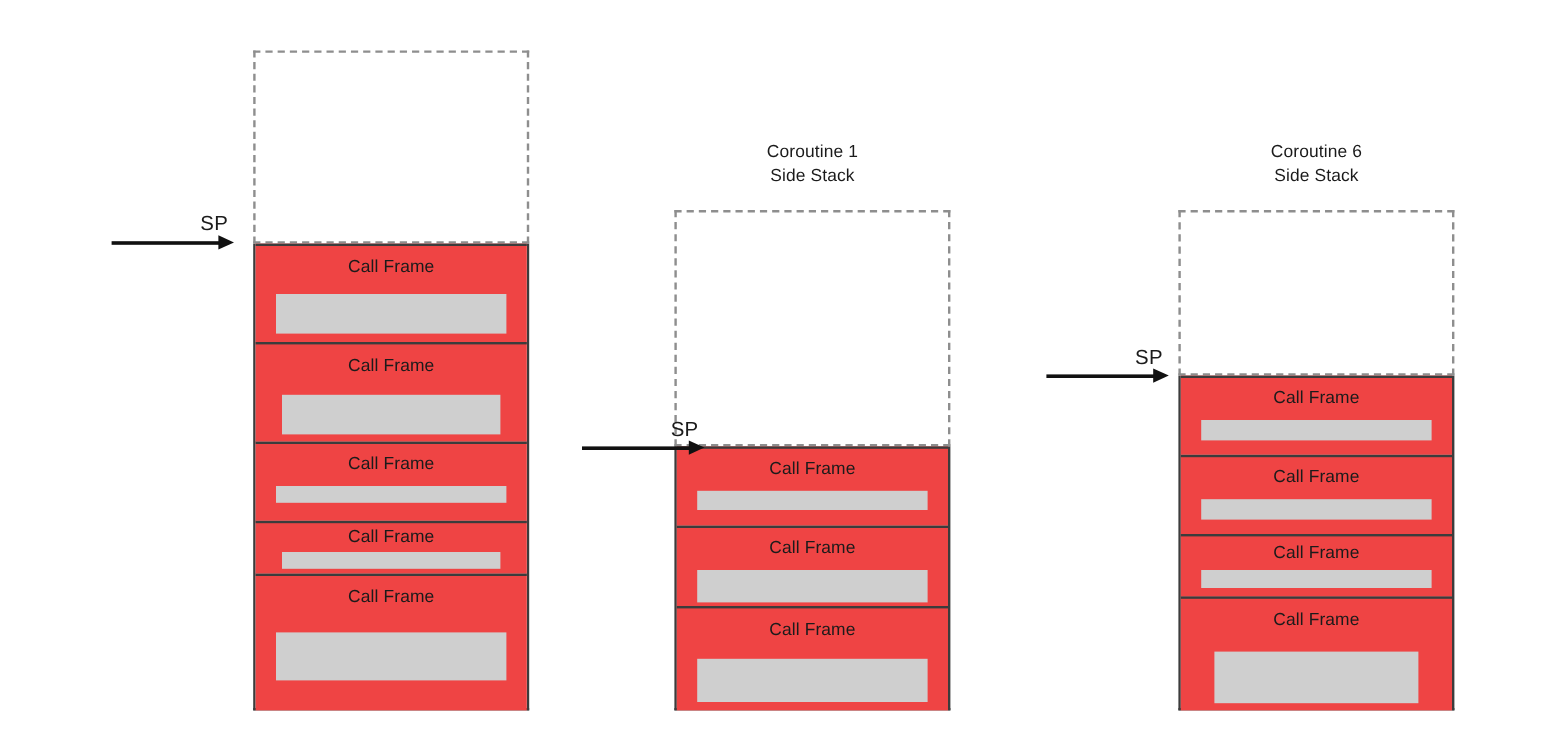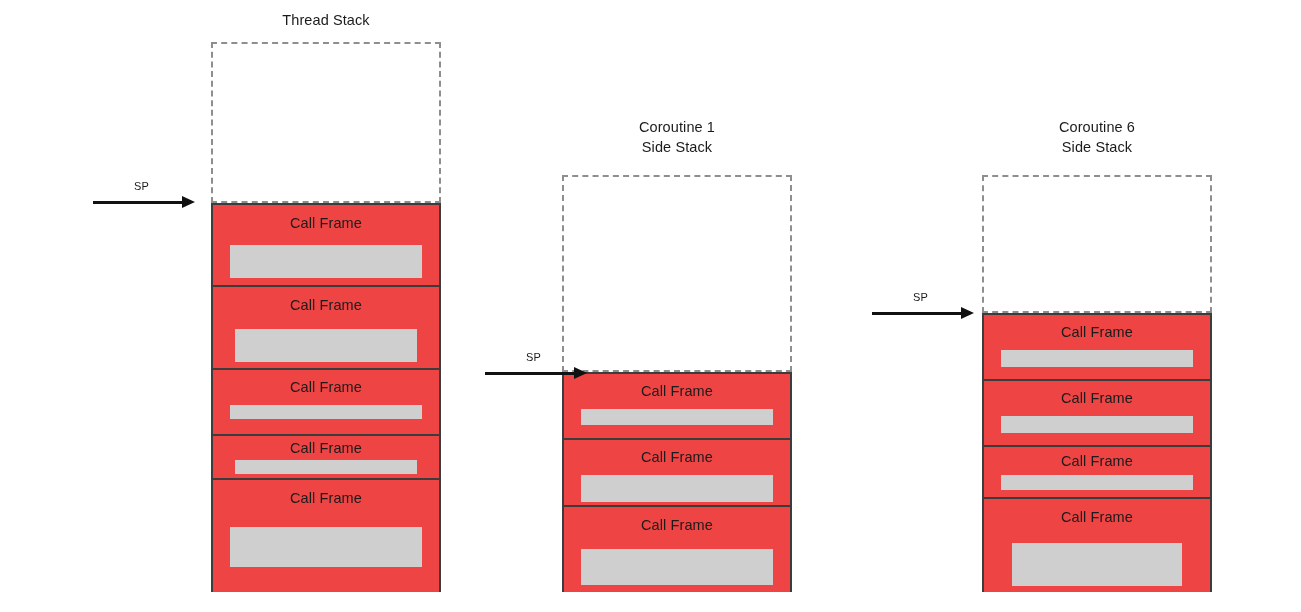--- a/index.html
+++ b/index.html
@@ -72,22 +72,22 @@
   }
 
   
   .sp-arrow {
     position: absolute;
   }
   .sp-label {
     position: absolute;
     left: 0;
     width: 100%;
-    text-align: center;
-    font-size: 11px;
+    text-align: right;
+    font-size: 17px;
     line-height: 17px;
     color: #1b1b1b;
     letter-spacing: 0.2px;
   }
   .sp-line {
     position: absolute;
     left: 0;
     height: 3px;
     background: #111111;
   }
@@ -97,21 +97,20 @@
     height: 0;
     border-top: 6.5px solid transparent;
     border-bottom: 6.5px solid transparent;
     border-left: 13px solid #111111;
   }
 </style>
 </head>
 <body>
 
 <div class="stack-col" id="col-0" style="left:211px; top:0; width:230px; height:612px;">
-  <div class="stack-title" style="top:10px;">Thread Stack</div>
   <div class="stack-free" style="top:42px; height:161px; width:230px;"></div>
   <div class="frames" style="top:203px; height:389px; width:230px;">
     <div class="frame" style="height:82px;">
       <div class="frame-label" style="top:10px;">Call Frame</div>
       <div class="frame-bar" style="top:40px; height:33px; left:17px; right:17px;"></div>
     </div>
     <div class="frame" style="height:83px;">
       <div class="frame-label" style="top:10px;">Call Frame</div>
       <div class="frame-bar" style="top:42px; height:33px; left:22px; right:22px;"></div>
     </div>

